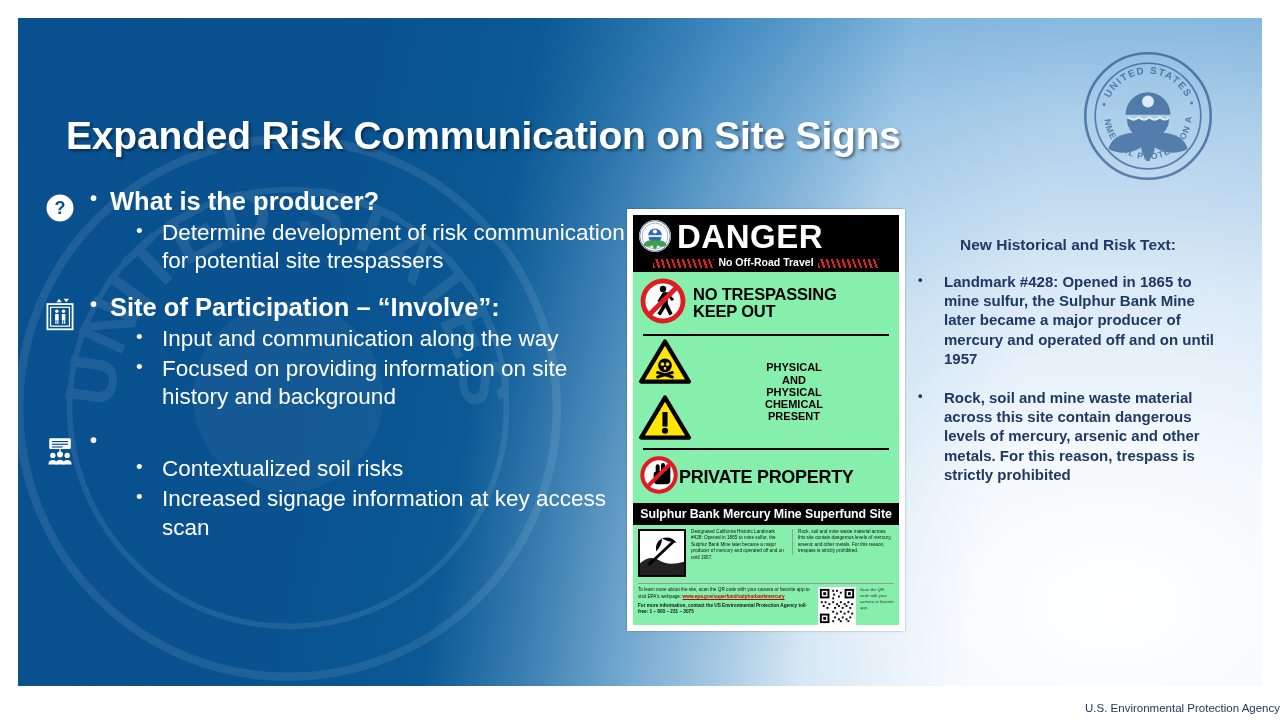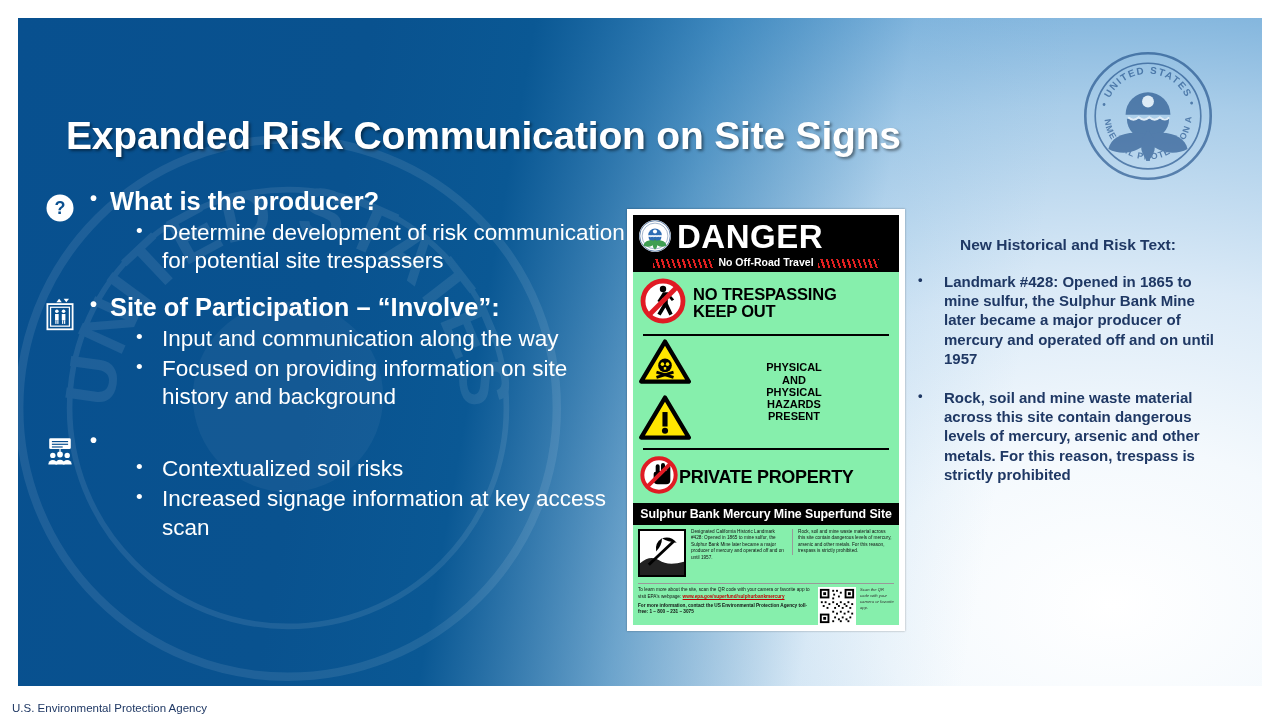--- a/index.html
+++ b/index.html
@@ -76,21 +76,21 @@
   .qrnote{width:34px;font-size:4.2px;font-style:italic;color:#333;line-height:1.4;}
 
   
   .col-right{position:absolute;left:900px;top:218px;width:300px;text-align:right;color:#1f3864;}
   .rt-title{font-size:15.5px;font-weight:bold;text-align:center;margin-bottom:18px;}
   .rt-item{display:flex;align-items:flex-start;justify-content:flex-end;font-size:15px;font-weight:bold;
            line-height:1.28;margin-bottom:20px;}
   .rt-item .dot{flex:0 0 16px;font-size:13px;line-height:1.3;text-align:left;}
   .rt-item .txt{flex:1;text-align:left;padding-left:10px;}
 
-  .footer{position:absolute;left:12px;right:0;bottom:6px;text-align:left;color:#1f3864;font-size:11.5px;}
+  .footer{position:absolute;left:0;right:0;bottom:6px;text-align:right;color:#1f3864;font-size:11.5px;}
 </style>
 </head>
 <body>
 
 <div class="slide">
   <div class="slide-inner"></div>
 
   <div class="watermark">
     <svg viewBox="0 0 200 200">
       <circle cx="100" cy="100" r="96" fill="none" stroke="#ffffff" stroke-width="3"></circle>
@@ -274,21 +274,21 @@
             <path d="M30 3 L58 50 L2 50 Z" fill="#ffe600" stroke="#000" stroke-width="5" stroke-linejoin="round"></path>
             <rect x="27" y="20" width="6" height="17" fill="#000"></rect>
             <circle cx="30" cy="42" r="3.6" fill="#000"></circle>
           </svg>
         </span>
       </span>
       <span class="words">
         <div>PHYSICAL</div>
         <div>AND</div>
         <div>PHYSICAL</div>
-        <div>HAZARDS</div>
+        <div>CHEMICAL</div>
         <div>PRESENT</div>
       </span>
     </div>
     <div class="rule"></div>
 
     <div class="s-private">
       <span class="pic">
         <svg width="40" height="40" viewBox="0 0 60 60">
           <circle cx="30" cy="30" r="25" fill="#fff" stroke="#e01b24" stroke-width="6"></circle>
           <path d="M22 42 l0 -14 q0 -3 3 -3 l0 -8 q0 -3 3 -3 q3 0 3 3 l0 7 l2 0 l0 -9 q0 -3 3 -3 q3 0 3 3 l0 9 l2 0 l0 -6 q0 -3 3 -3 q3 0 3 3 l0 20 q0 6 -6 6 l-13 0 q-6 0 -6 -6 z" fill="#000"></path>

